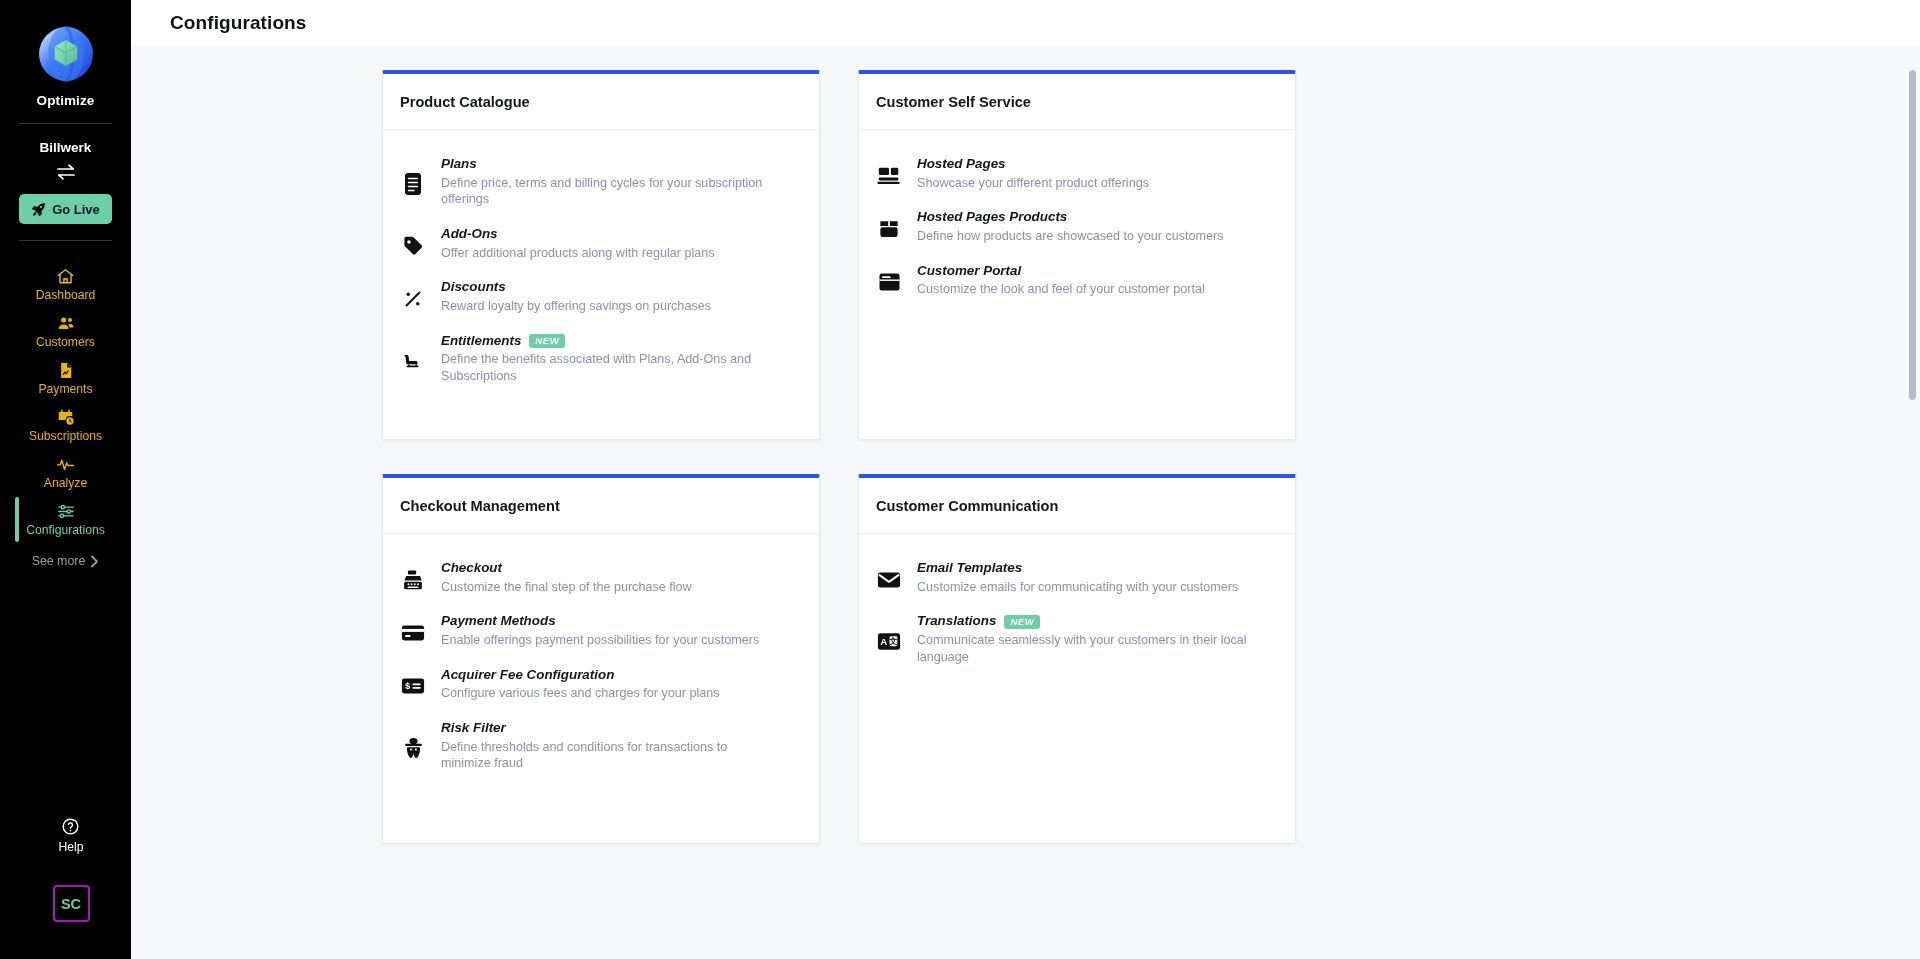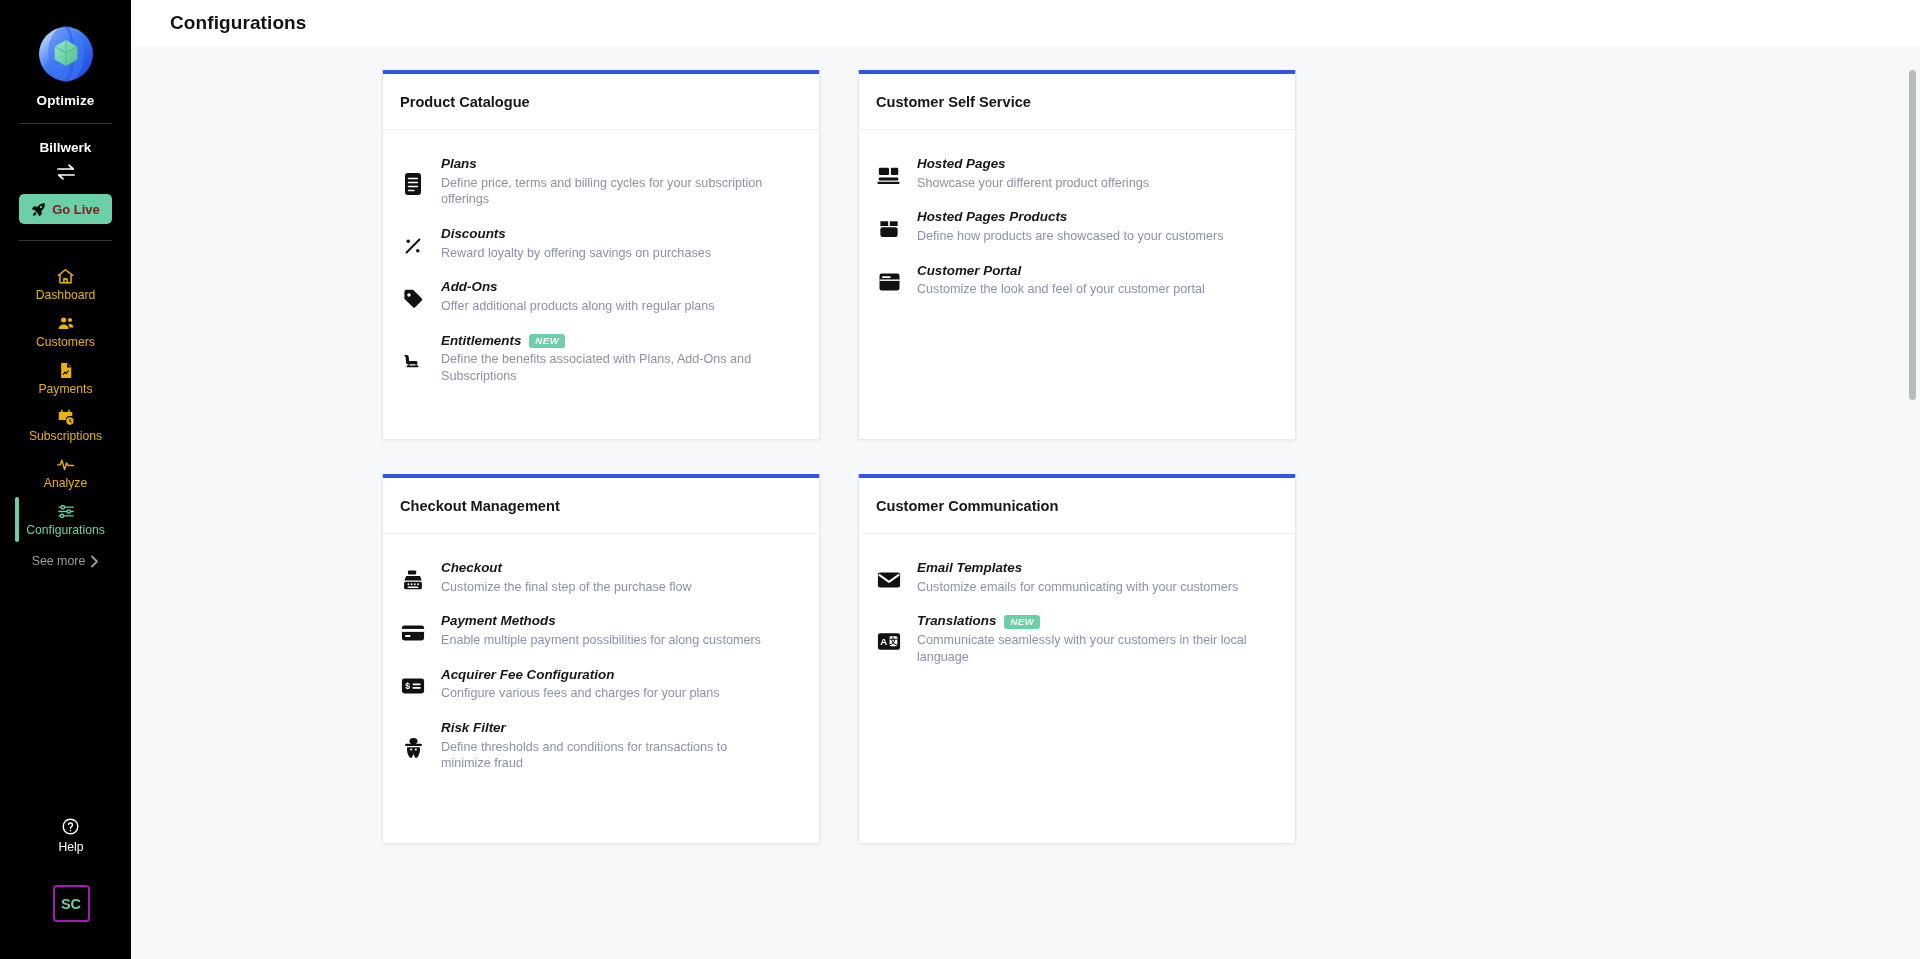--- a/index.html
+++ b/index.html
@@ -26,21 +26,21 @@
     letter-spacing: .1px;
   }
   .side-div { width: 93px; height:1px; background:#333638; margin: 15px 0 0 0; }
   .tenant {
     margin-top: 16px; color:#fff; font-size: 13.5px; font-weight:700;
   }
   .switch-icon { margin-top: 8px; display:block; }
   .golive {
     margin-top: 13px;
     width: 93px; height: 30px; border-radius: 5px;
-    background: #6CCFA7; color:#7f1d1d;
+    background: #6CCFA7; color:#0f172a;
     display:flex; align-items:center; justify-content:center; gap:6px;
     font-size: 13px; font-weight: 700; border:none; cursor:pointer;
   }
   .side-div2 { width: 93px; height:1px; background:#333638; margin-top: 16px; }
 
   .nav { margin-top: 20px; width: 131px; display:flex; flex-direction:column; align-items:center; }
   .nav-item {
     width: 131px; height: 47px;
     display:flex; flex-direction:column; align-items:center; justify-content:center;
     gap: 3px; cursor:pointer; position:relative; color:#eab308;
@@ -298,46 +298,46 @@
               <div class="row-text">
                 <div class="row-title-line">
                   <span class="row-title">Plans</span>
                 </div>
                 <div class="row-desc">Define price, terms and billing cycles for your subscription offerings</div>
               </div>
             </div>
 
             <div class="row">
               <div class="row-icon">
+                <svg width="22" height="22" viewBox="0 0 24 24" fill="#111">
+                    <path d="M21.4 11.2 12.8 2.6a2 2 0 0 0-1.4-.6H4.6a2 2 0 0 0-2 2v6.8c0 .5.2 1 .6 1.4l8.6 8.6a2 2 0 0 0 2.8 0l6.8-6.8a2 2 0 0 0 0-2.8z"></path>
+                    <circle cx="7.6" cy="7.6" r="1.9" fill="#fff"></circle>
+                  </svg>
+              </div>
+              <div class="row-text">
+                <div class="row-title-line">
+                  <span class="row-title">Add-Ons</span>
+                </div>
+                <div class="row-desc">Offer additional products along with regular plans</div>
+              </div>
+            </div>
+
+            <div class="row">
+              <div class="row-icon">
                 <svg width="22" height="22" viewBox="0 0 24 24" fill="none" stroke="#111" stroke-width="2.2" stroke-linecap="round">
                     <path d="M19 5 5 19"></path>
                     <circle cx="6.8" cy="6.8" r="1.9" fill="#111" stroke="none"></circle>
                     <circle cx="17.2" cy="17.2" r="1.9" fill="#111" stroke="none"></circle>
                   </svg>
               </div>
               <div class="row-text">
                 <div class="row-title-line">
                   <span class="row-title">Discounts</span>
                 </div>
                 <div class="row-desc">Reward loyalty by offering savings on purchases</div>
-              </div>
-            </div>
-
-            <div class="row">
-              <div class="row-icon">
-                <svg width="22" height="22" viewBox="0 0 24 24" fill="#111">
-                    <path d="M21.4 11.2 12.8 2.6a2 2 0 0 0-1.4-.6H4.6a2 2 0 0 0-2 2v6.8c0 .5.2 1 .6 1.4l8.6 8.6a2 2 0 0 0 2.8 0l6.8-6.8a2 2 0 0 0 0-2.8z"></path>
-                    <circle cx="7.6" cy="7.6" r="1.9" fill="#fff"></circle>
-                  </svg>
-              </div>
-              <div class="row-text">
-                <div class="row-title-line">
-                  <span class="row-title">Add-Ons</span>
-                </div>
-                <div class="row-desc">Offer additional products along with regular plans</div>
               </div>
             </div>
 
 
             <div class="row">
               <div class="row-icon">
                 <svg width="22" height="22" viewBox="0 0 24 24" fill="#111">
                     <path d="M5 5.5c1.4 0 2.3 1 2.4 2.4l.3 4.1h7.5c1 0 1.8.8 1.8 1.8s-.8 1.8-1.8 1.8H6.6c-1.2 0-2.1-.9-2.2-2.1L4 7.8c0-.5-.3-.7-.7-.7-.5 0-.8-.4-.8-.8s.4-.8.9-.8z"></path>
                     <rect x="5" y="17" width="13" height="1.9" rx=".9"></rect>
                     <path d="M7.5 15.5v2M15.5 15.5v2" stroke="#111" stroke-width="1.5"></path>
@@ -447,21 +447,21 @@
                 <svg width="24" height="18" viewBox="0 0 26 18" fill="#111">
                     <rect x="1" y="1" width="24" height="16" rx="2.6"></rect>
                     <rect x="1" y="4.6" width="24" height="3.2" fill="#fff"></rect>
                     <rect x="4.4" y="11.2" width="6" height="2" rx=".9" fill="#fff"></rect>
                   </svg>
               </div>
               <div class="row-text">
                 <div class="row-title-line">
                   <span class="row-title">Payment Methods</span>
                 </div>
-                <div class="row-desc">Enable multiple payment possibilities for along customers</div>
+                <div class="row-desc">Enable offerings payment possibilities for your customers</div>
               </div>
             </div>
 
             <div class="row">
               <div class="row-icon">
                 <svg width="24" height="18" viewBox="0 0 26 18" fill="#111">
                     <rect x="1" y="1" width="24" height="16" rx="2.6"></rect>
                     <text x="7.4" y="12.6" font-family="Liberation Sans, sans-serif" font-size="9.6" font-weight="bold" fill="#fff" text-anchor="middle">$</text>
                     <rect x="12.4" y="6.2" width="9" height="1.9" rx=".9" fill="#fff"></rect>
                     <rect x="12.4" y="10.2" width="9" height="1.9" rx=".9" fill="#fff"></rect>

